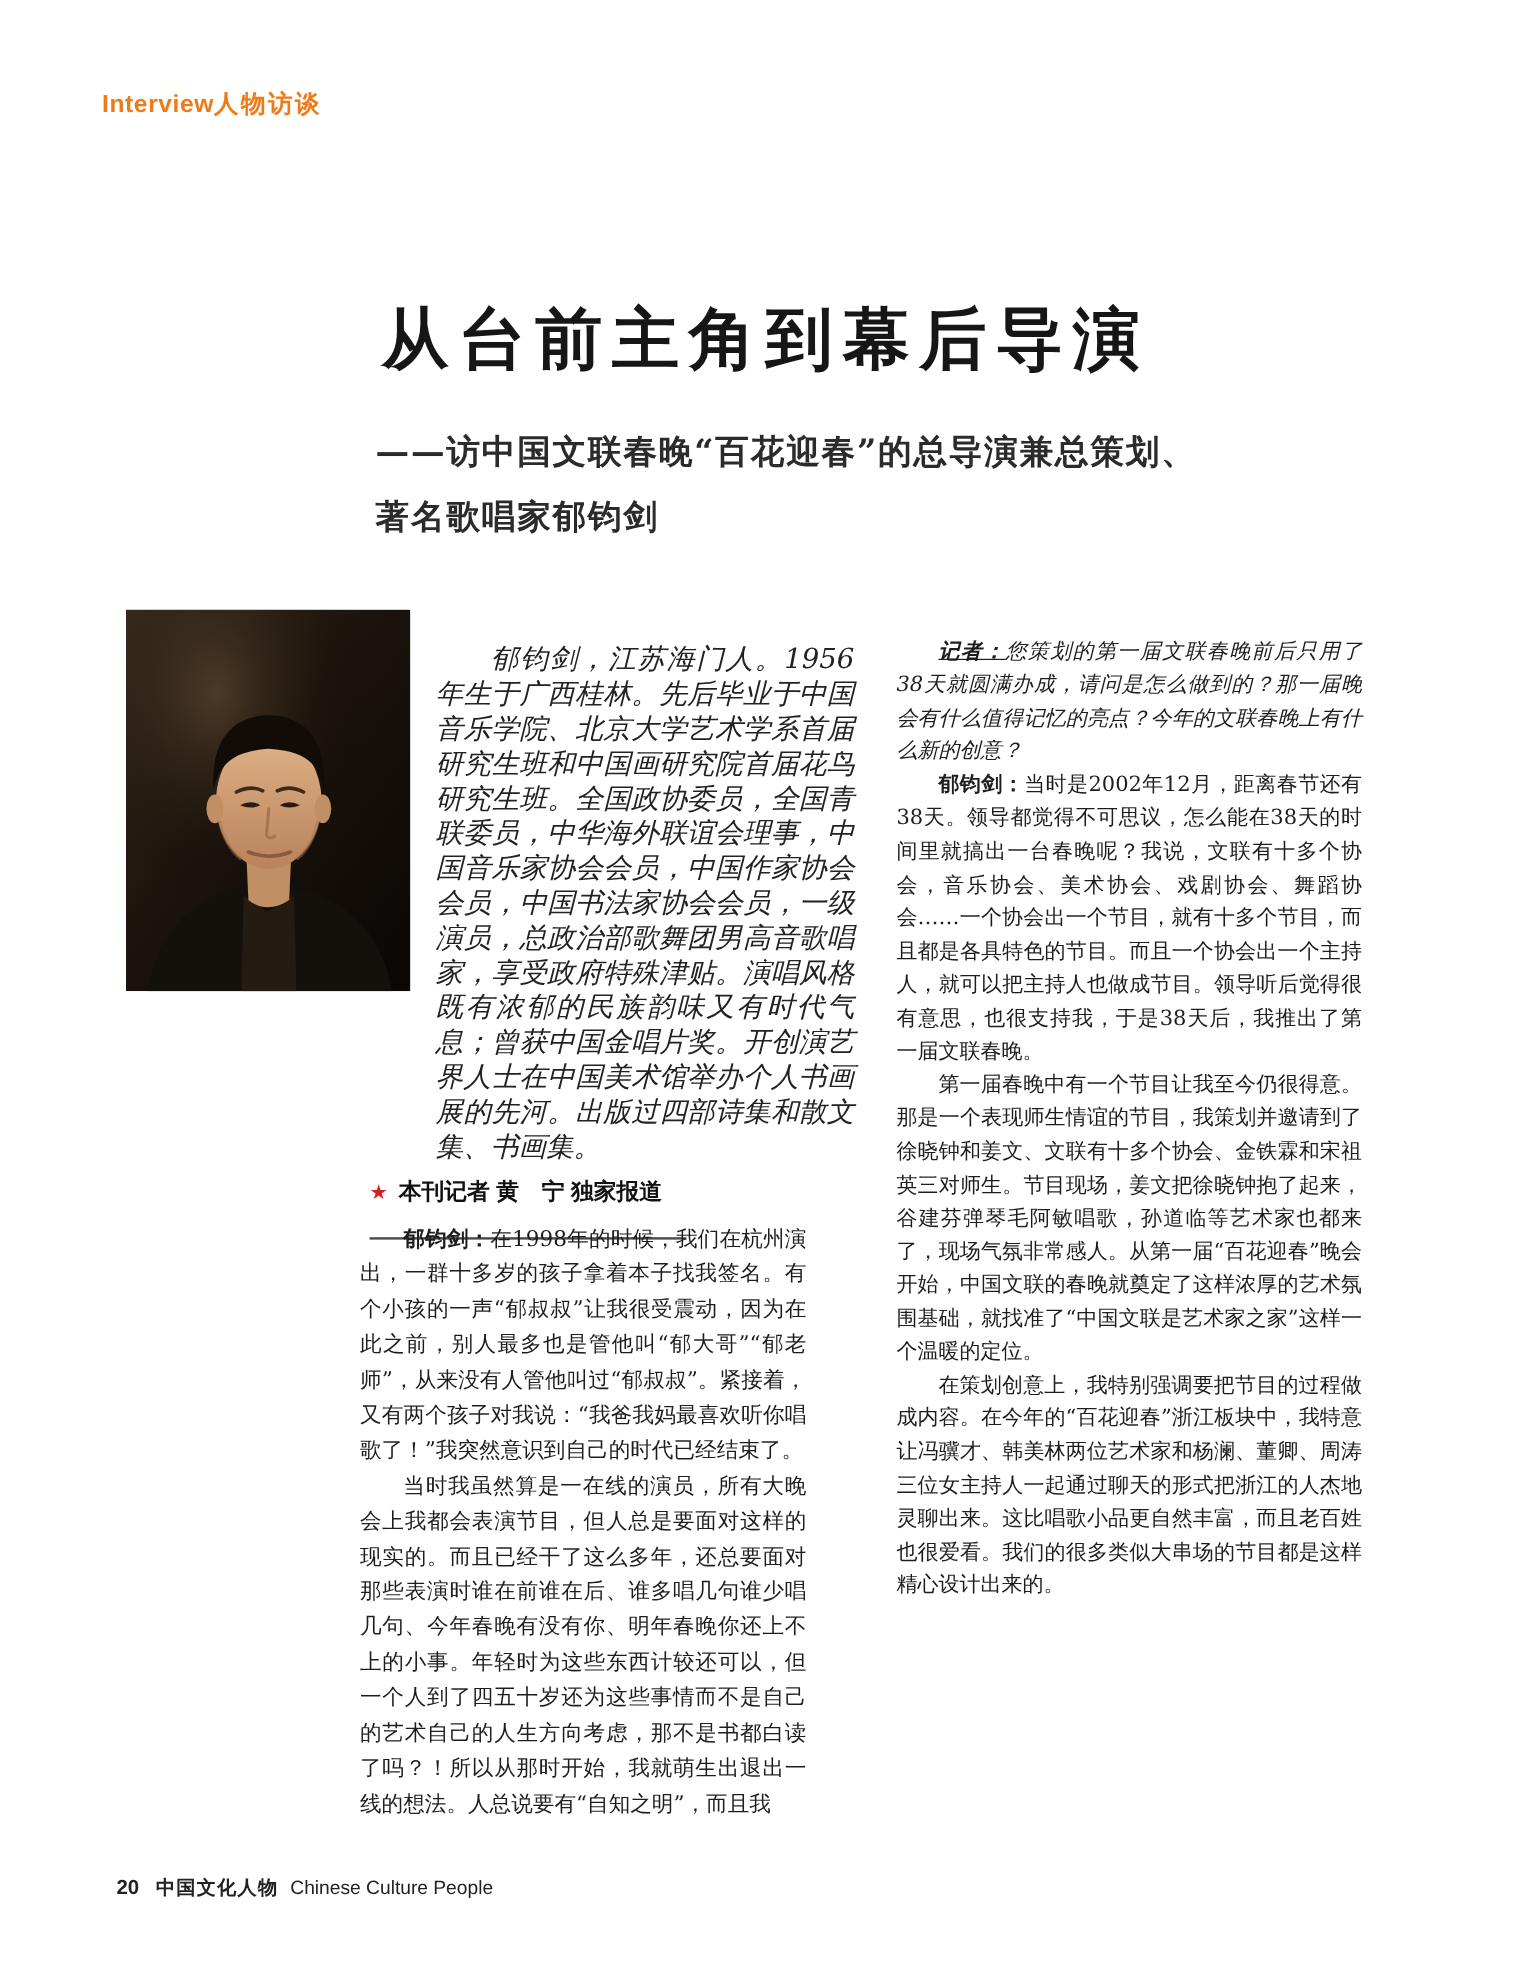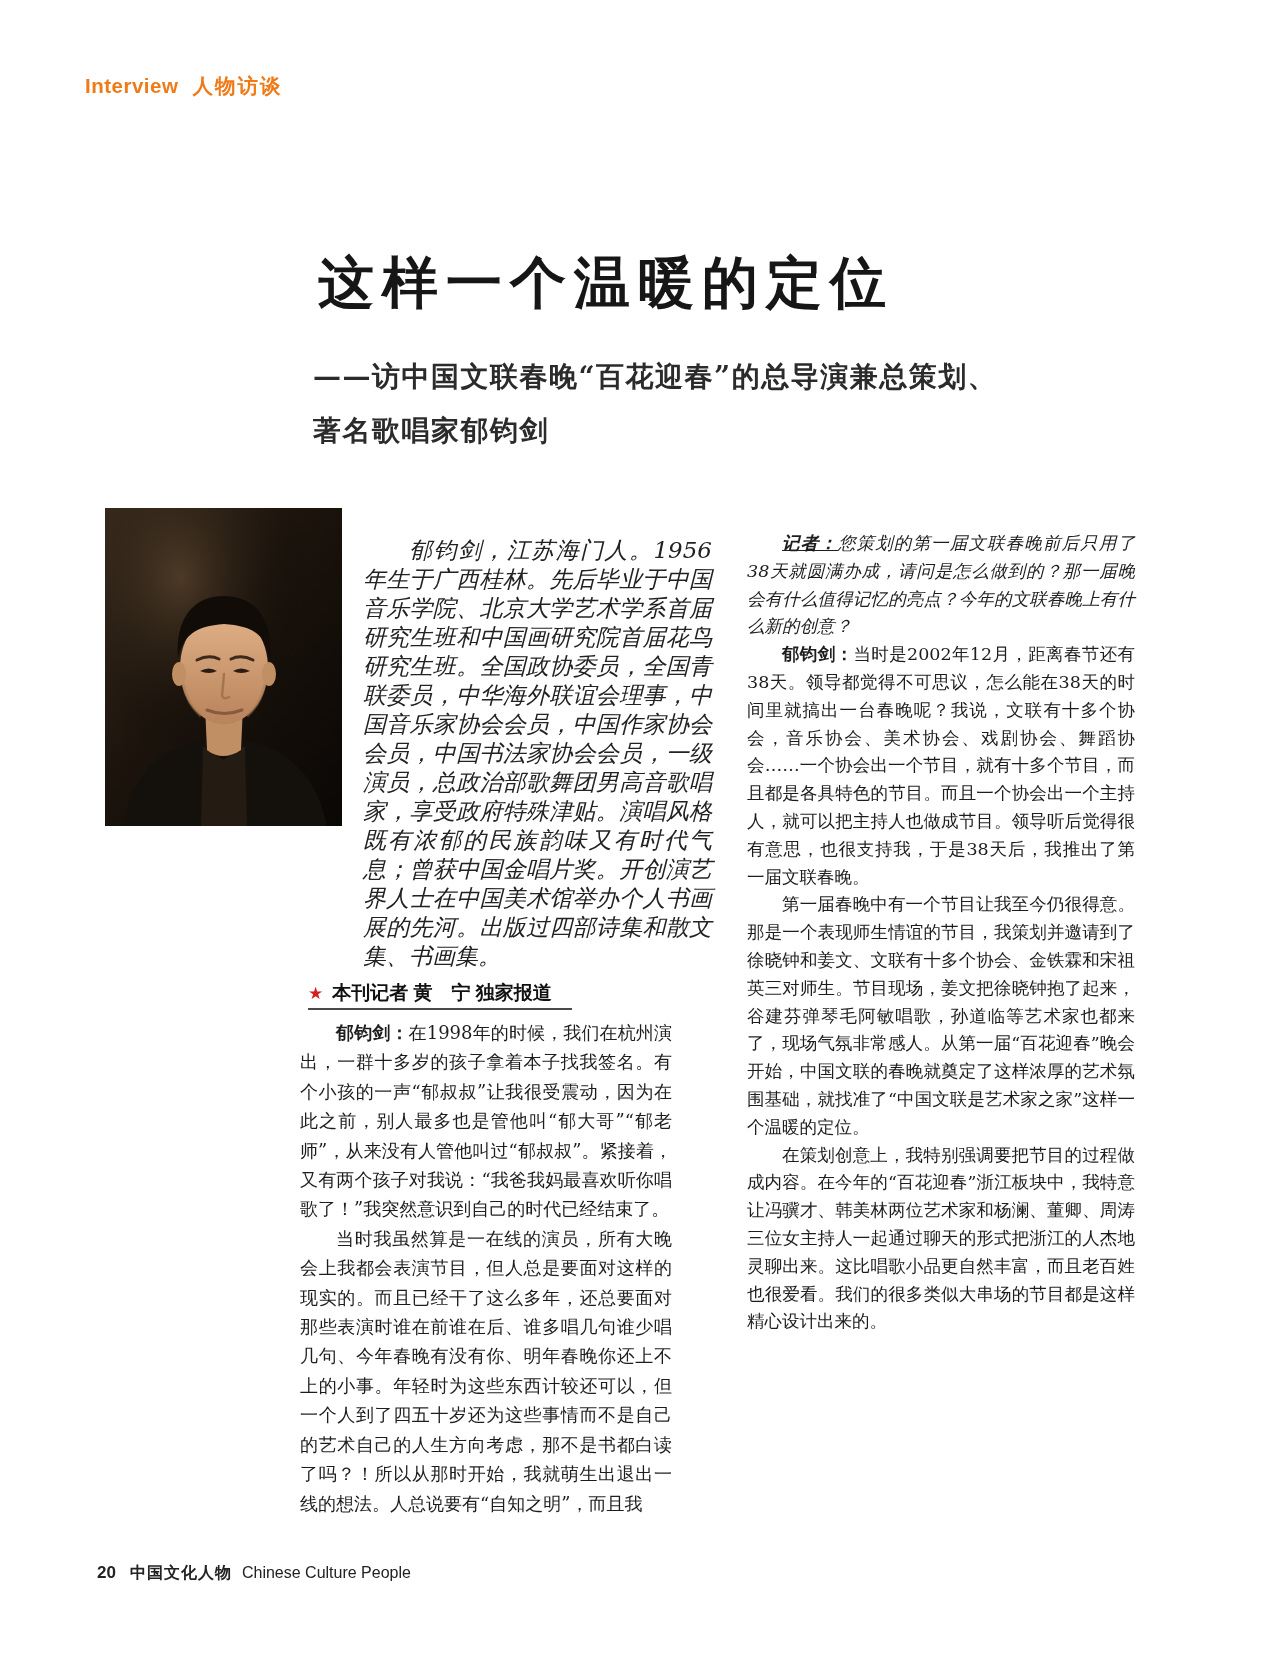--- a/index.html
+++ b/index.html
@@ -16,21 +16,21 @@
     font-family:"DejaVu Serif","Liberation Serif",serif;
     color:var(--ink);
     overflow:hidden;
   }
   .section-header{
     position:absolute;left:85px;top:72px;
     font-family:"Liberation Sans","DejaVu Sans",sans-serif;
     font-size:20.5px;font-weight:600;color:var(--accent);
     letter-spacing:0.5px;
   }
-  .section-header .zh{margin-left:14px;letter-spacing:2px;}
+  .section-header .zh{letter-spacing:2px;}
   .headline-title{
     position:absolute;left:318px;top:246px;
     font-size:56px;font-weight:700;letter-spacing:8px;
     color:#161616;white-space:nowrap;
   }
   .headline-subtitle{
     position:absolute;left:313px;top:350px;width:730px;
     font-size:28px;line-height:54px;color:#2b2b2b;
     letter-spacing:1.5px;font-weight:700;
   }
@@ -42,21 +42,21 @@
     position:absolute;left:363px;top:536px;width:349px;
     font-size:23px;line-height:29px;
     text-align:justify;text-justify:inter-ideograph;
     color:#222;font-style:italic;
   }
   .bio p{margin:0;text-indent:2em;}
   .byline{
     position:absolute;left:308px;top:980px;width:264px;
     font-family:"Liberation Sans","DejaVu Sans",sans-serif;
     font-size:19px;font-weight:700;color:#111;
-    border-bottom:2px solid #4a4a4a;padding-bottom:2px;
+    border-bottom:2px solid #4a4a4a;padding-bottom:25px;
     white-space:nowrap;
   }
   .byline .star{color:var(--star);font-size:17px;margin-right:9px;}
   .column{
     position:absolute;
     text-align:justify;text-justify:inter-ideograph;
     color:#1d1d1d;
   }
   .column-left{left:300px;top:1018px;width:372px;font-size:18px;line-height:29.4px;}
   .column-right{left:747px;top:530px;width:388px;font-size:17.5px;line-height:27.8px;}
@@ -74,21 +74,21 @@
   .page-footer .mag-zh{font-weight:700;margin-left:14px;letter-spacing:1px;}
   .page-footer .mag-en{margin-left:10px;font-weight:400;}
 </style>
 </head>
 <body>
 
 <div class="section-header">
   <span class="en">Interview</span><span class="zh">人物访谈</span>
 </div>
 
-<h1 class="headline-title" style="margin:0;">这样一个温暖的定位</h1>
+<h1 class="headline-title" style="margin:0;">从台前主角到幕后导演</h1>
 <div class="headline-subtitle">
   <div>——访中国文联春晚“百花迎春”的总导演兼总策划、</div>
   <div>著名歌唱家郁钧剑</div>
 </div>
 
 <svg class="photo" viewBox="0 0 237 318" xmlns="http://www.w3.org/2000/svg" role="img">
   <defs>
     <linearGradient id="bg" x1="0" y1="0" x2="1" y2="1">
       <stop offset="0" stop-color="#3a2c1e"></stop>
       <stop offset="0.45" stop-color="#1b130c"></stop>

